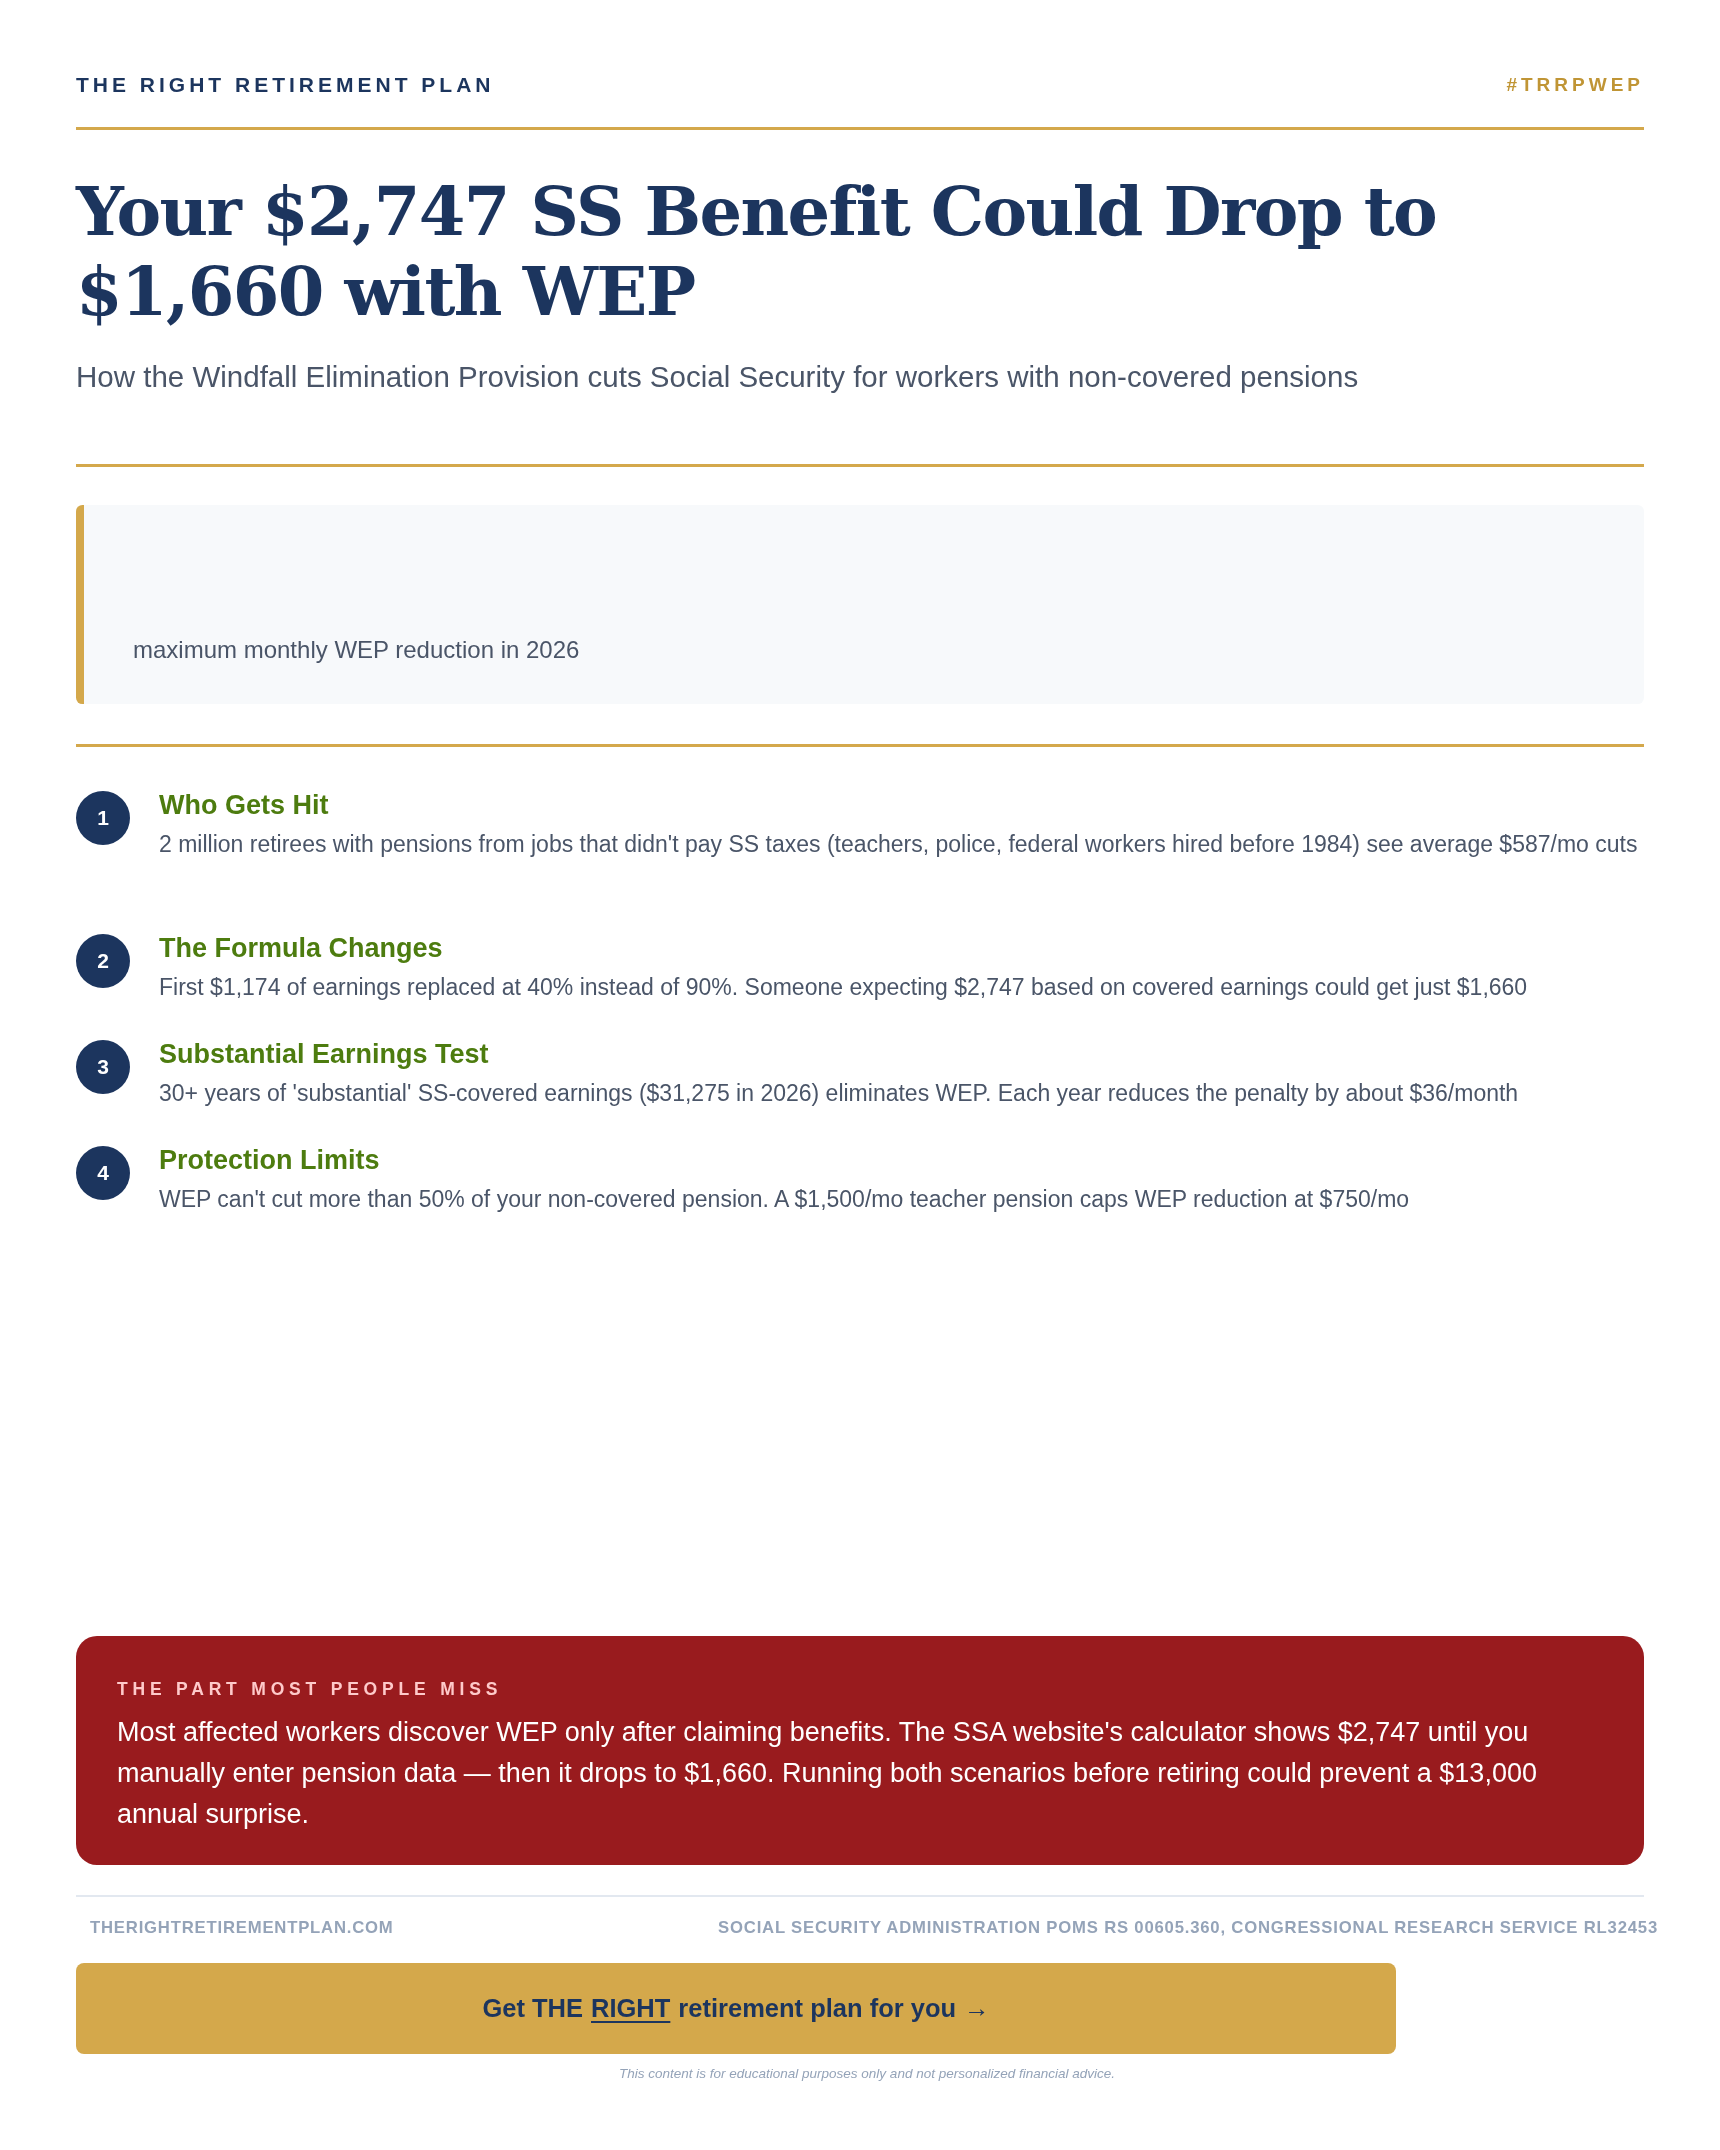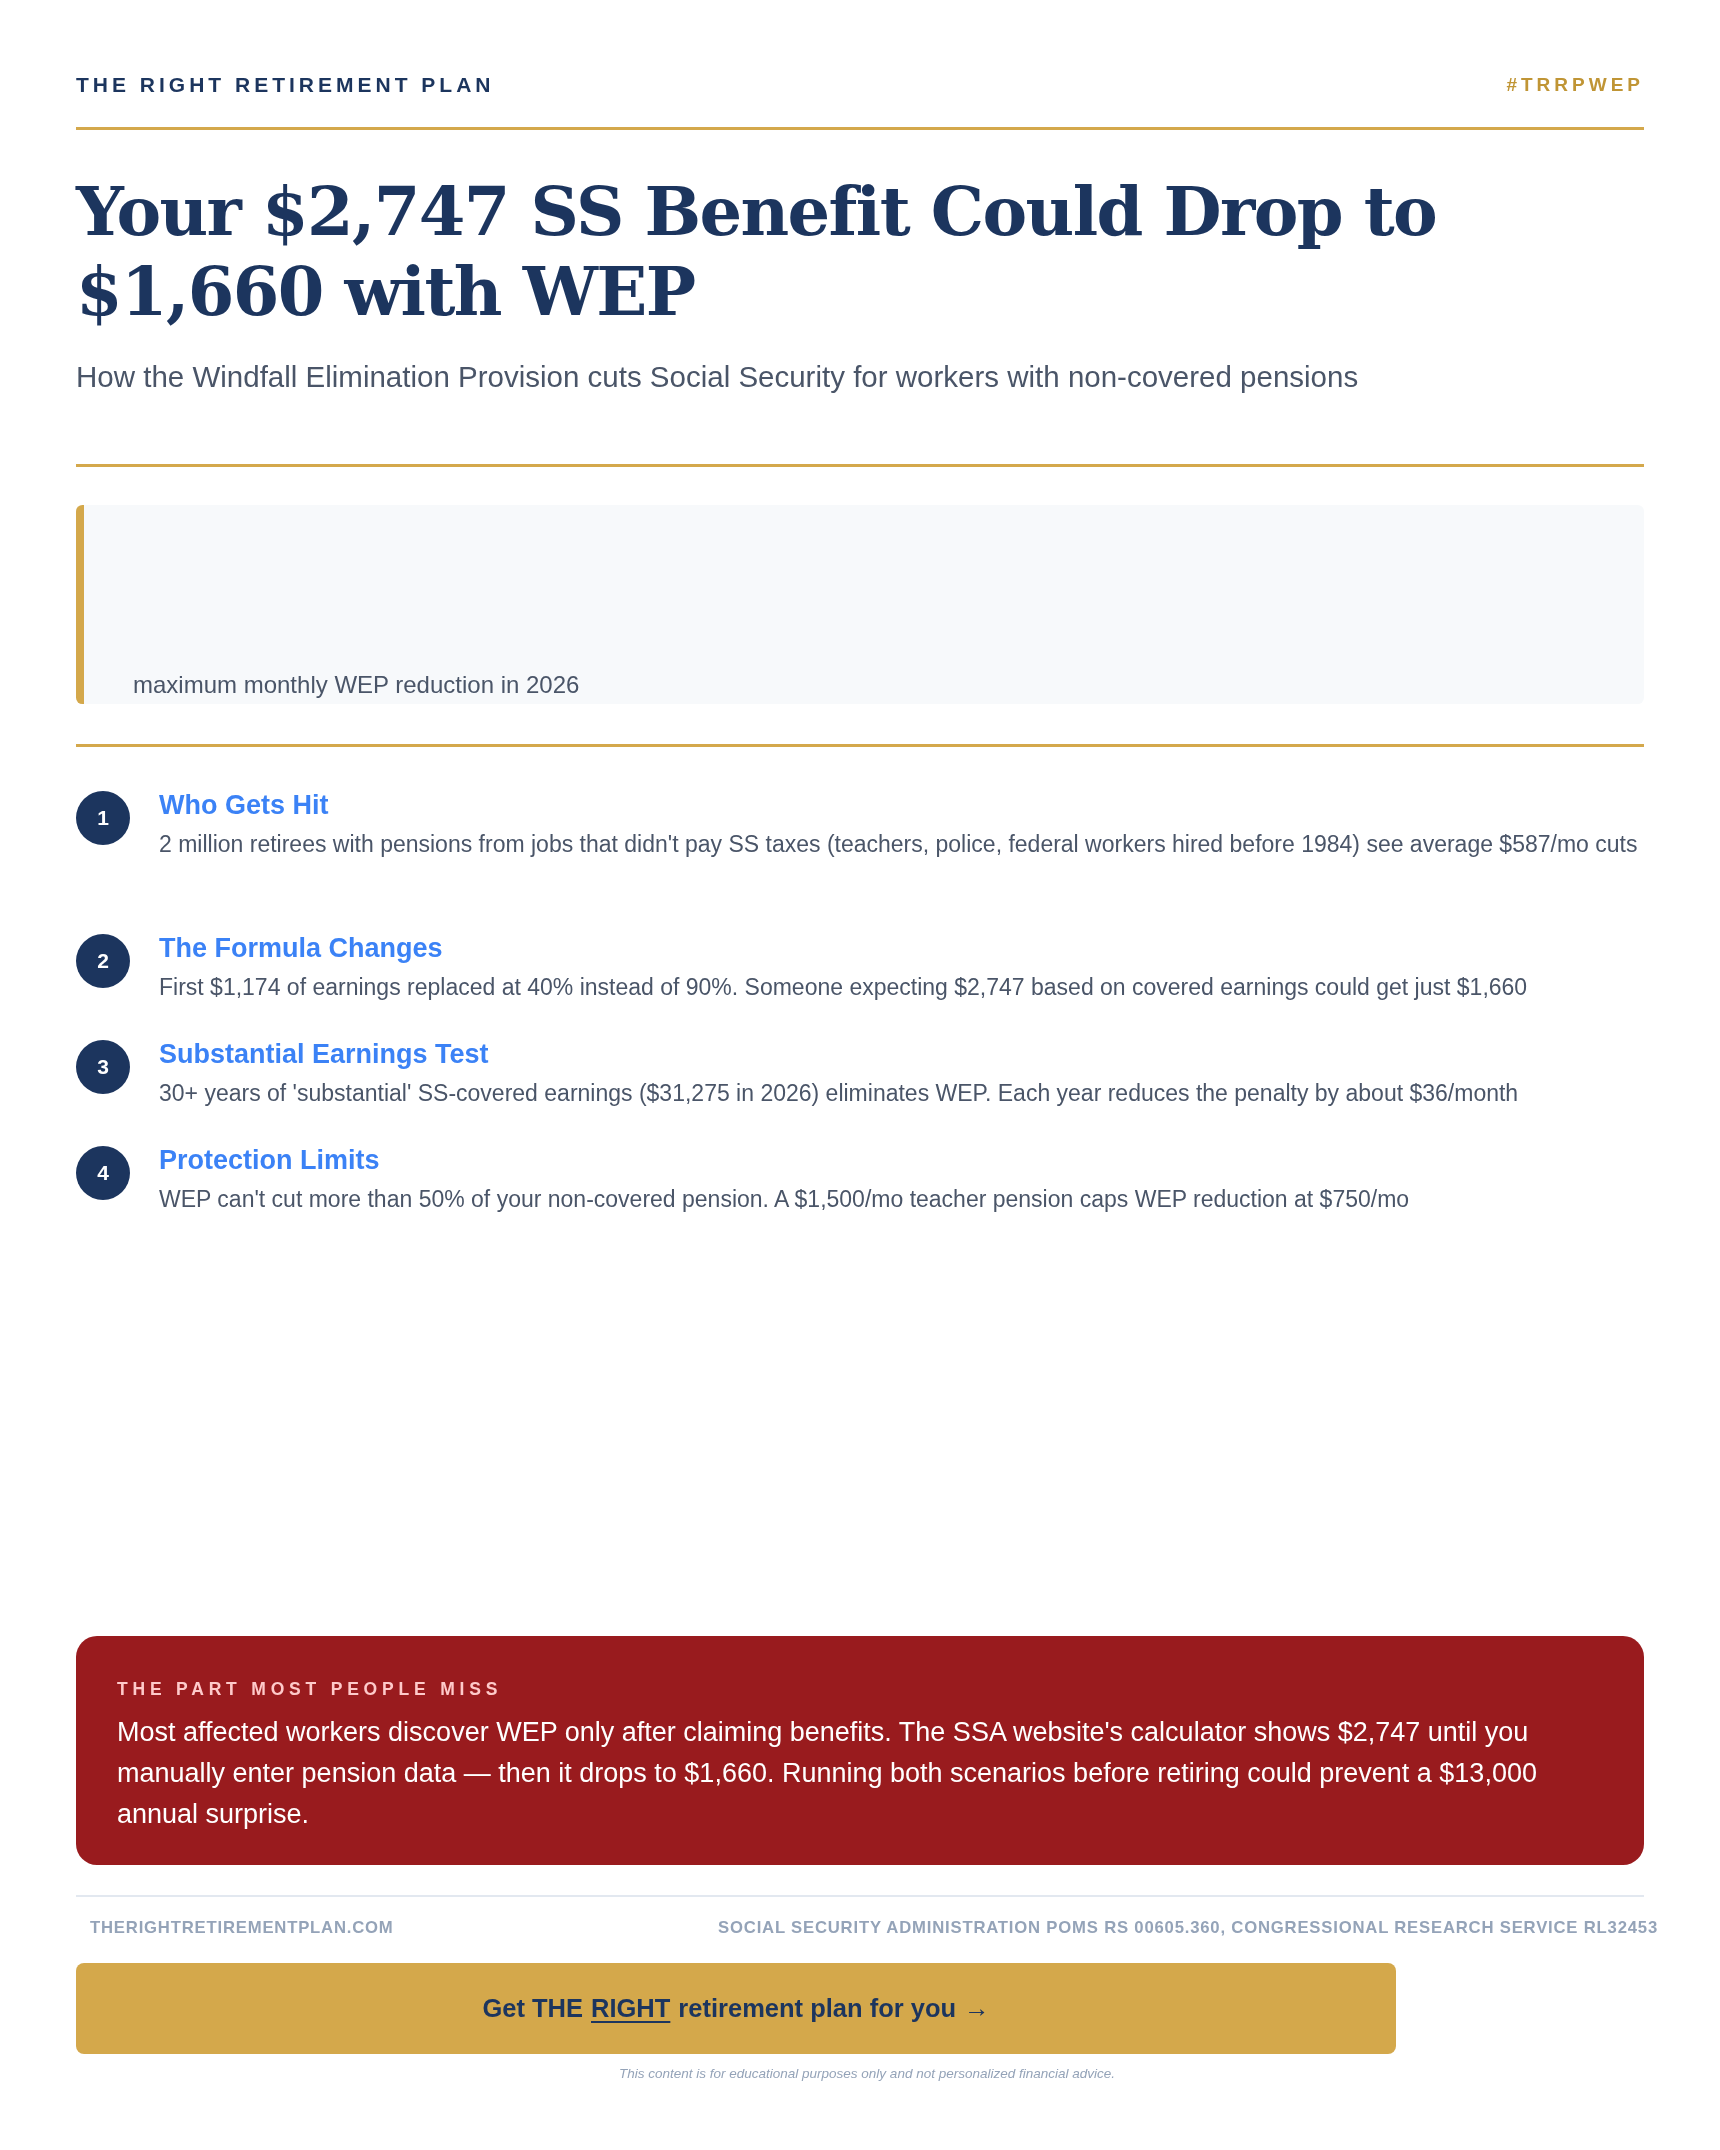--- a/index.html
+++ b/index.html
@@ -14,26 +14,26 @@
     .hashtag { font-size: 19px; font-weight: 700; letter-spacing: 4px; color: #c09535; }
     .rule-gold { position: absolute; left: 0; width: 1568px; height: 3.2px; background: #d4a84b; }
 
     
     .title { position: absolute; left: 0; top: 172px; width: 1568px; font-family: "DejaVu Serif", "Liberation Serif", serif; font-weight: 700; font-size: 67px; line-height: 80px; color: #1c355e; letter-spacing: -1.6px; }
     .subtitle { position: absolute; left: 0; top: 357px; width: 1568px; font-size: 29.5px; line-height: 40px; color: #4a5568; }
 
     
     .stat-card { position: absolute; left: 0; top: 505px; width: 1568px; height: 199px; background: #f7f9fb; border-left: 8px solid #d4a84b; border-radius: 6.4px; }
     .stat-value { position: absolute; left: 43px; top: 35px; font-size: 83px; font-weight: 700; color: #1c355e; letter-spacing: -2.4px; line-height: 96px; }
-    .stat-label { position: absolute; left: 49px; top: 129px; font-size: 24px; color: #4a5568; line-height: 32px; margin-top: 35px; }
+    .stat-label { position: absolute; left: 49px; top: 129px; font-size: 24px; color: #4a5568; line-height: 32px; }
 
     
     .item { position: absolute; left: 0; width: 1568px; }
     .num { position: absolute; left: 0; top: 0; width: 54px; height: 54px; border-radius: 50%; background: #1c355e; color: #ffffff; font-size: 21px; font-weight: 700; display: flex; align-items: center; justify-content: center; }
-    .item-title { position: absolute; left: 83px; top: -1.6px; font-size: 27px; font-weight: 700; color: #3b82f6; line-height: 33px; }
+    .item-title { position: absolute; left: 83px; top: -1.6px; font-size: 27px; font-weight: 700; color: #4d7c0f; line-height: 33px; }
     .item-text { position: absolute; left: 83px; top: 35px; width: 1485px; font-size: 23px; line-height: 36px; color: #4a5568; }
 
     
     .callout { position: absolute; left: 0; top: 1636px; width: 1568px; height: 229px; background: #991b1e; border-radius: 21px; }
     .callout-label { position: absolute; left: 41px; top: 41px; font-size: 17.5px; font-weight: 700; letter-spacing: 4.8px; color: #fecaca; line-height: 24px; }
     .callout-text { position: absolute; left: 41px; top: 76px; width: 1490px; font-size: 27px; line-height: 41px; color: #ffffff; }
 
     
     .rule-light { position: absolute; left: 0; top: 1895px; width: 1568px; height: 1.6px; background: #e2e8f0; }
     .footer-row { position: absolute; left: 14px; top: 1918px; width: 1568px; display: flex; justify-content: space-between; align-items: center; }

